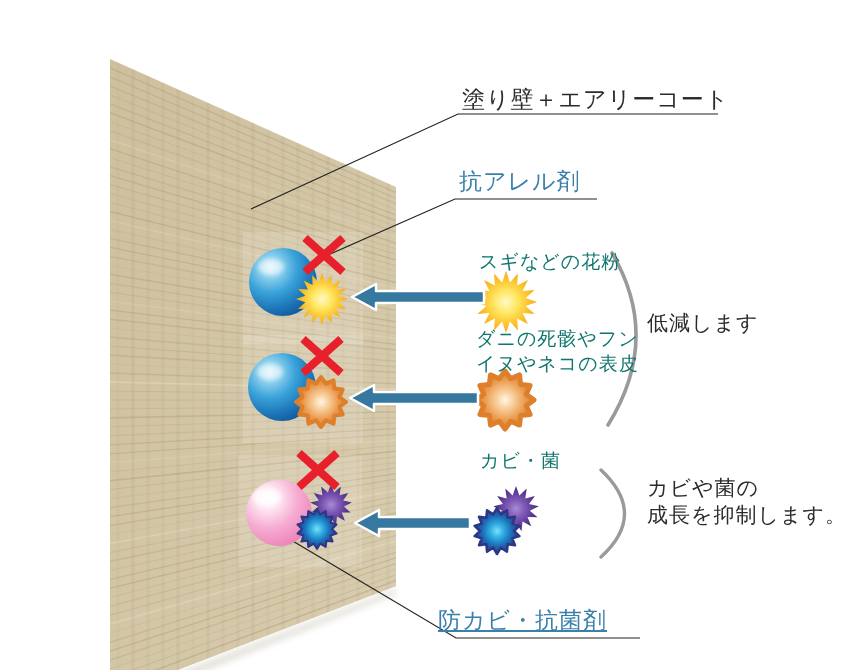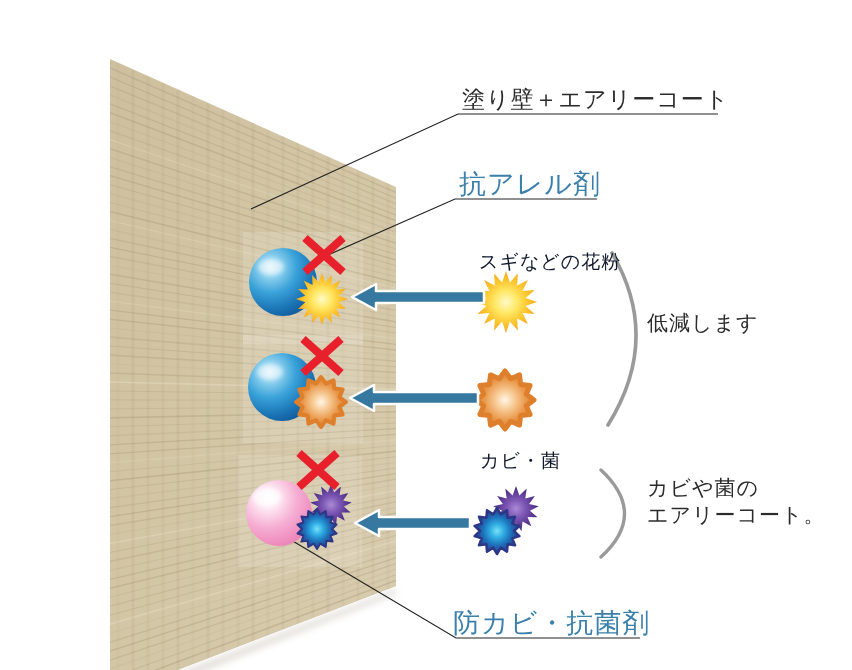--- a/index.html
+++ b/index.html
@@ -3,24 +3,24 @@
 <meta charset="utf-8">
 <style>
   html,body{margin:0;padding:0;background:#ffffff;}
   .stage{
     position:relative;width:852px;height:670px;background:#ffffff;overflow:hidden;
     font-family:"Liberation Sans","DejaVu Sans",sans-serif;color:#2b2b2b;margin-top:36px;
   }
   .stage svg{position:absolute;left:0;top:0;}
   .label{position:absolute;white-space:nowrap;letter-spacing:1px;}
   .wall-label{left:462px;top:48px;font-size:23px;font-weight:500;color:#2b2b2b;}
-  .agent-label{font-size:27px;font-weight:500;color:#3b80ab;}
+  .agent-label{font-size:23px;font-weight:500;color:#3b80ab;}
   .anti-allergen{left:459px;top:130px;}
-  .anti-mold{left:453px;top:569px;}
-  .src-label{font-size:19px;color:#0f172a;line-height:25px;}
+  .anti-mold{left:438px;top:569px;text-decoration:underline;}
+  .src-label{font-size:19px;color:#0f766e;line-height:25px;}
   .pollen{left:479px;top:213px;}
   .dander{left:476px;top:290px;}
   .mold{left:480px;top:412px;}
   .effect{font-size:21px;color:#2b2b2b;line-height:30px;letter-spacing:1px;}
   .effect-allergen{left:647px;top:272px;}
   .effect-mold{left:647px;top:438px;line-height:27px;}
 </style>
 </head>
 <body>
 
@@ -231,22 +231,26 @@
       <polygon points="350,362 374,349 374,356 478,356 478,368 374,368 374,375"></polygon>
       <polygon points="355,487 379,474 379,481 470,481 470,493 379,493 379,500"></polygon>
     </g>
   </svg>
 
   <div class="label wall-label">塗り壁＋エアリーコート</div>
   <div class="label agent-label anti-allergen">抗アレル剤</div>
   <div class="label agent-label anti-mold">防カビ・抗菌剤</div>
 
   <div class="label src-label pollen">スギなどの花粉</div>
+  <div class="label src-label dander">
+    <div>ダニの死骸やフン</div>
+    <div>イヌやネコの表皮</div>
+  </div>
   <div class="label src-label mold">カビ・菌</div>
 
   <div class="label effect effect-allergen">
     <div>低減します</div>
   </div>
   <div class="label effect effect-mold">
     <div>カビや菌の</div>
-    <div>エアリーコート。</div>
+    <div>成長を抑制します。</div>
   </div>
 </div>
 
 </body></html>

